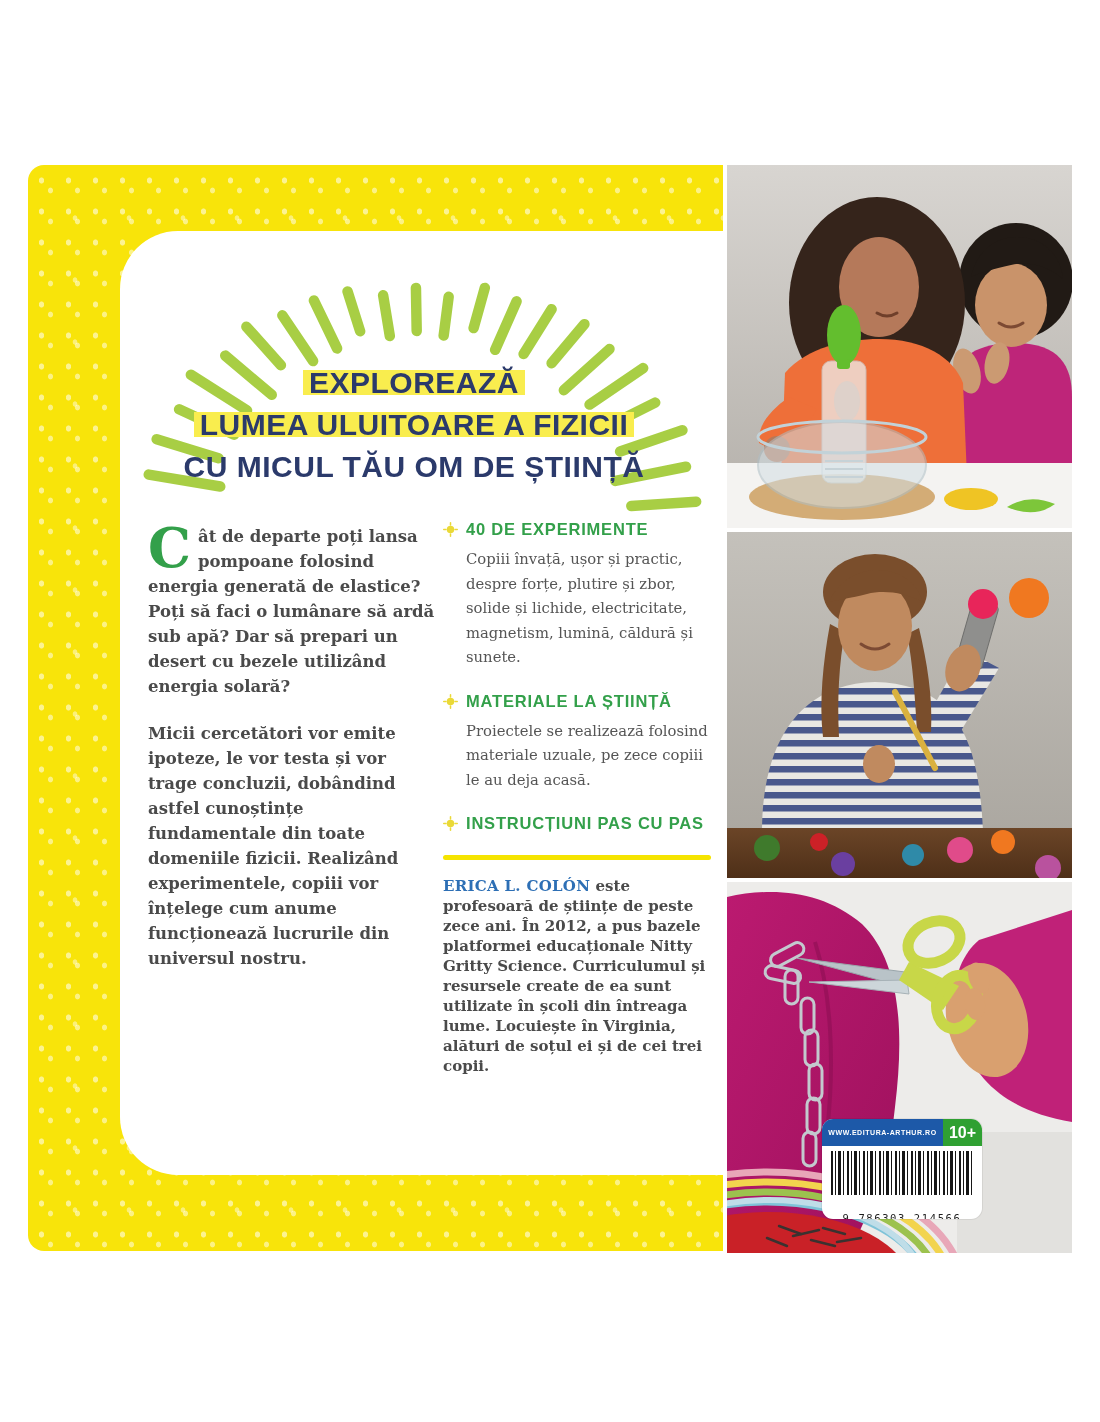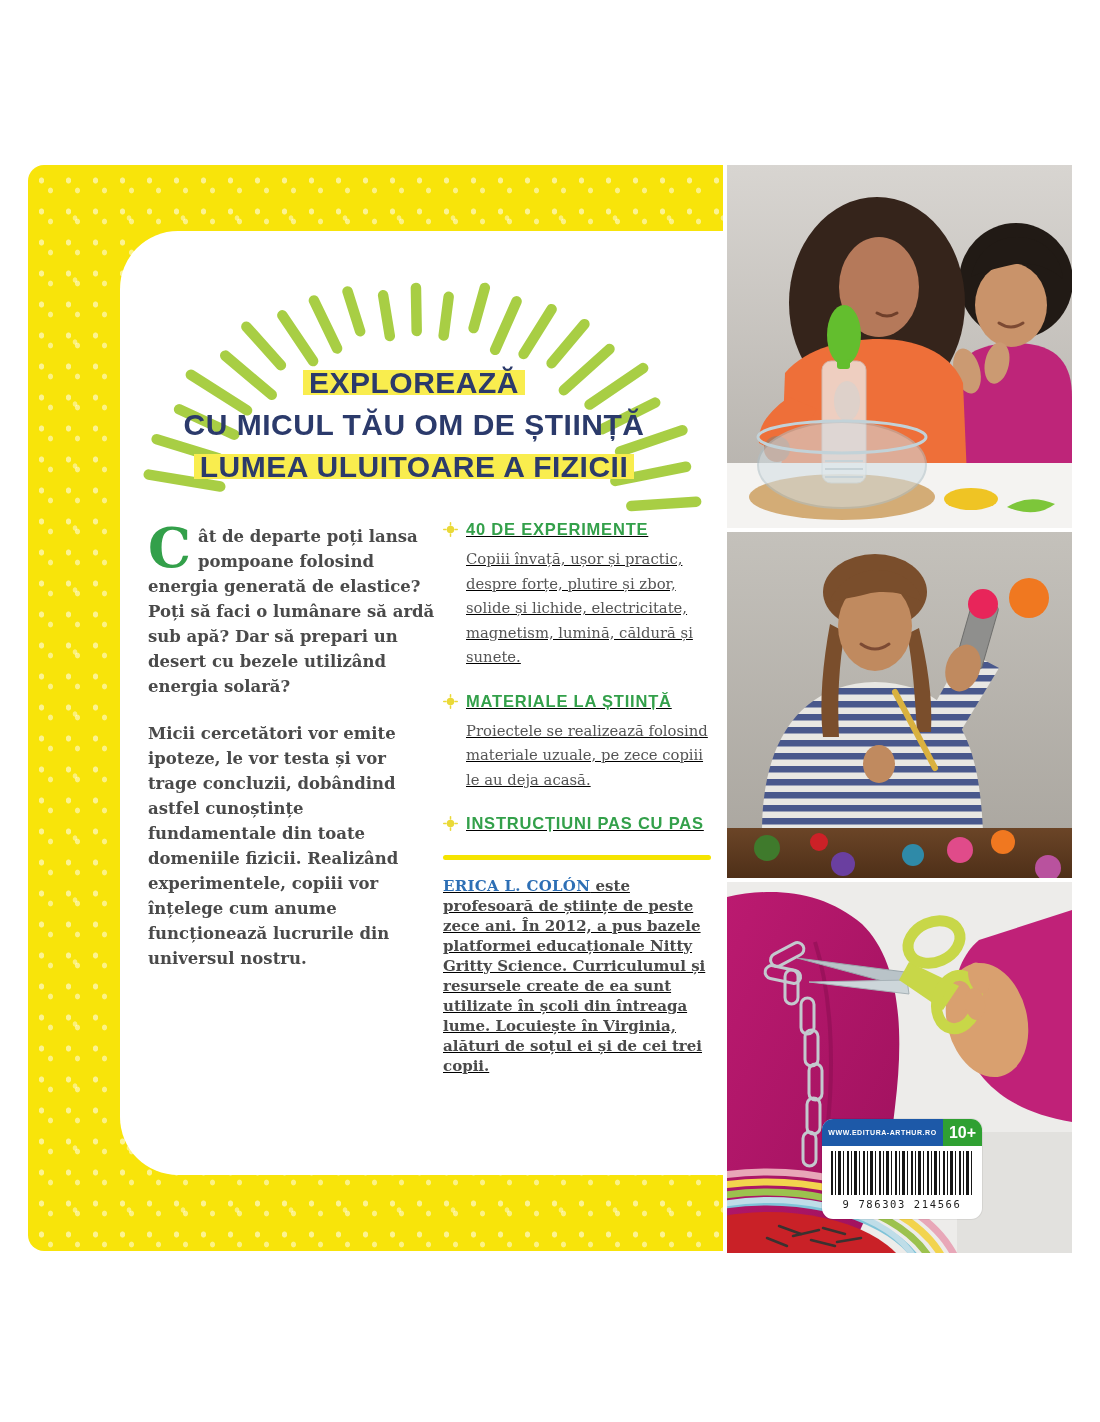--- a/index.html
+++ b/index.html
@@ -58,21 +58,21 @@
   .dropcap{
     float:left;font-size:54px;line-height:44px;margin:2px 7px 0 0;
     color:var(--accent-green);font-weight:800;font-family:"DejaVu Serif",serif;
   }
   .lead-green{
     color:var(--accent-green);
     background:linear-gradient(180deg, rgba(141,208,122,0) 72%, rgba(141,208,122,.45) 72% 96%, rgba(141,208,122,0) 96%);
   }
 
   
-  .col-mid{position:absolute;left:443px;top:520px;width:274px;z-index:3;text-decoration:underline;}
+  .col-mid{position:absolute;left:443px;top:520px;width:274px;z-index:3;}
   .feature{margin-bottom:22px;}
   .feature-head{
     display:flex;align-items:center;gap:8px;
     color:var(--accent-green);font-weight:800;font-size:16.5px;
     letter-spacing:.8px;margin-bottom:8px;
   }
   .sun-ico{flex:0 0 auto;width:15px;height:15px;}
   .feature-body{
     font-family:"DejaVu Serif",serif;font-size:14.8px;line-height:24.5px;
     color:#555;padding-left:23px;font-weight:500;
@@ -109,21 +109,21 @@
     display:flex;align-items:center;justify-content:center;
   }
   .bars{
     height:44px;margin:5px 9px 0 9px;
     background:repeating-linear-gradient(90deg,
       #161616 0 2px,#fff 2px 4px,#161616 4px 5px,#fff 5px 7px,
       #161616 7px 10px,#fff 10px 12px,#161616 12px 13.5px,#fff 13.5px 16px);
   }
   .digits{
     font-family:"DejaVu Sans Mono",monospace;font-size:10.5px;letter-spacing:1.6px;
-    color:#1c1c1c;text-align:center;margin-top:3px;
+    color:#1c1c1c;text-align:center;margin-top:17px;
   }
 </style>
 </head>
 <body>
 
 <div class="page">
 
   <div class="frame">
     <div class="panel"></div>
   </div>
@@ -148,22 +148,22 @@
       <line x1="443.8482698794063" y1="122.21046442350442" x2="489.4828845895863" y2="81.035861111195" stroke="#A4CC3B" stroke-width="10.5" stroke-linecap="round" opacity="0.95"></line>
       <line x1="469.5737527084725" y1="136.5862368800802" x2="523.1698887207051" y2="100.10811661052884" stroke="#A4CC3B" stroke-width="10.5" stroke-linecap="round" opacity="0.95"></line>
       <line x1="481.9807755186454" y1="161.18006538356042" x2="535.1894497906223" y2="134.62556640070898" stroke="#A4CC3B" stroke-width="10.5" stroke-linecap="round" opacity="0.95"></line>
       <line x1="500.1204156962164" y1="183.51890689467012" x2="562.4044299540942" y2="162.20535243033135" stroke="#A4CC3B" stroke-width="10.5" stroke-linecap="round" opacity="0.95"></line>
       <line x1="495.36256596301246" y1="212.87300740852496" x2="565.9833946546808" y2="198.72914813127792" stroke="#A4CC3B" stroke-width="10.5" stroke-linecap="round" opacity="0.95"></line>
       <line x1="511.31026879803574" y1="237.96255924342577" x2="576.137665525997" y2="233.65604472263144" stroke="#A4CC3B" stroke-width="10.5" stroke-linecap="round" opacity="0.95"></line>
     </svg>
 
   <div class="headline">
     <div><span class="hl">EXPLOREAZĂ</span></div>
+    <div><span class="hl">LUMEA ULUITOARE A FIZICII</span></div>
     <div><span>CU MICUL TĂU OM DE ȘTIINȚĂ</span></div>
-    <div><span class="hl">LUMEA ULUITOARE A FIZICII</span></div>
   </div>
 
   <div class="col-left">
     <p><span class="dropcap">C</span><span>ât de departe poți lansa pompoane folosind energia generată de elastice? Poți să faci o lumânare să ardă sub apă? Dar să prepari un desert cu bezele utilizând energia solară?</span></p>
     <p>Micii cercetători vor emite ipoteze, le vor testa și vor trage concluzii, dobândind astfel cunoștințe fundamentale din toate domeniile fizicii. Realizând experimentele, copiii vor înțelege cum anume funcționează lucrurile din universul nostru.</p>
   </div>
 
   <div class="col-mid">
 
     <div class="feature">

